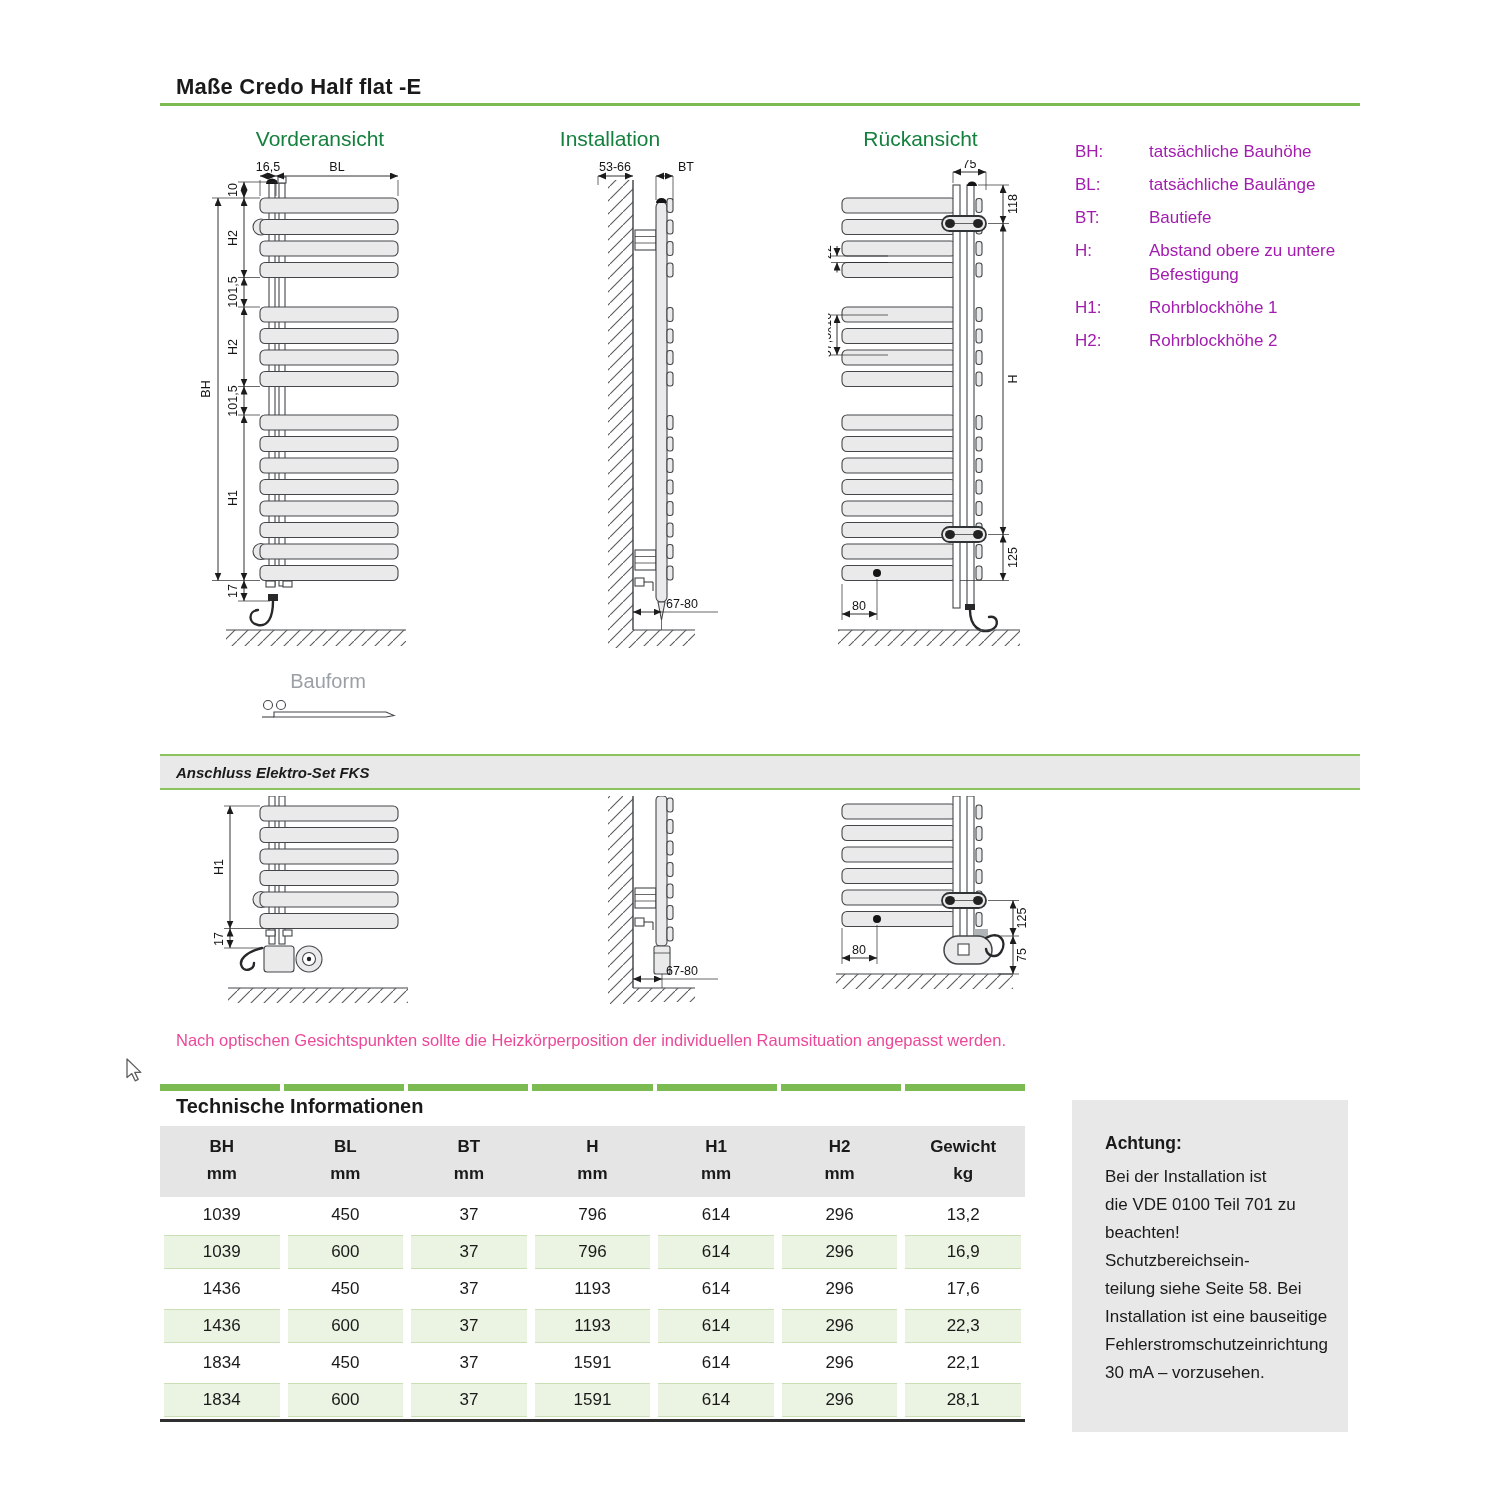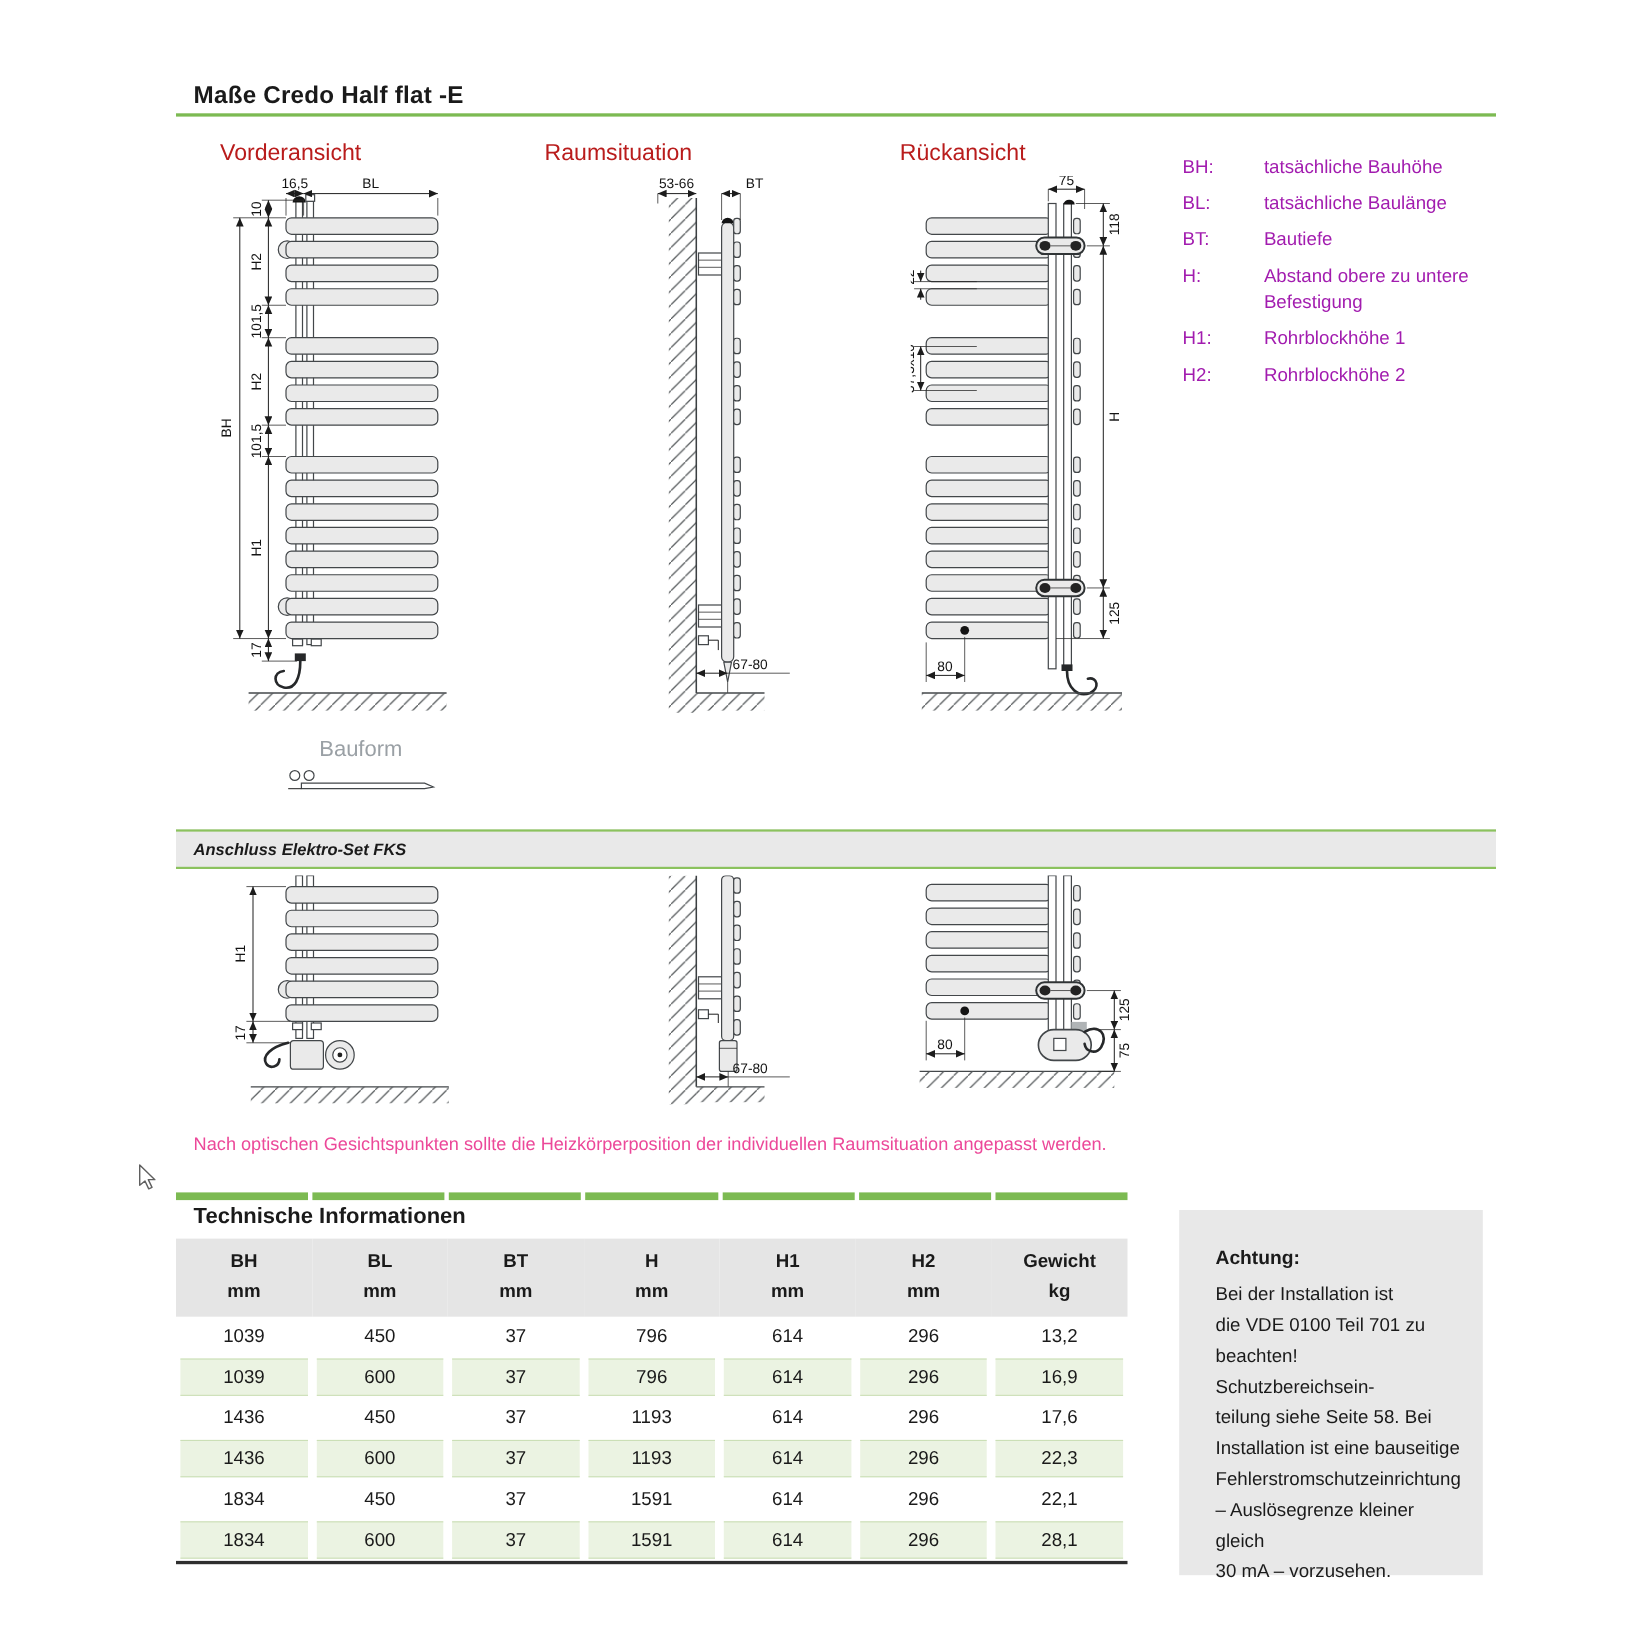--- a/index.html
+++ b/index.html
@@ -1,20 +1,20 @@
 <!DOCTYPE html>
 <html><head>
 <meta charset="utf-8">
 <style>
   html,body{margin:0;padding:0;background:#fff;}
   body{width:1500px;height:1500px;position:relative;font-family:"Liberation Sans",sans-serif;color:#1a1a1a;overflow:hidden;}
   .abs{position:absolute;}
   .page-title{left:176px;top:74px;font-size:22px;font-weight:bold;letter-spacing:.2px;}
   .title-rule{left:160px;top:103px;width:1200px;height:3px;background:#7cba52;}
-  .view-label{top:127px;font-size:21px;color:#b91c1c;text-align:left;}
+  .view-label{top:127px;font-size:21px;color:#15803d;text-align:center;}
   .vl-front{left:200px;width:240px;}
   .vl-side{left:495px;width:230px;}
   .vl-rear{left:818px;width:205px;}
   .legend{left:1075px;top:140px;width:300px;font-size:17px;color:#a21caf;}
   .lrow{display:flex;margin-bottom:9px;line-height:24px;}
   .lkey{width:74px;flex:none;}
   .lval{width:200px;}
   .bauform-label{left:258px;top:670px;width:140px;text-align:center;font-size:20px;color:#9aa0a5;}
   .section-bar{left:160px;top:754px;width:1200px;height:36px;background:#e9e9e9;border-top:2px solid #8bc25e;border-bottom:2px solid #8bc25e;display:flex;align-items:center;box-sizing:border-box;}
   .section-bar span{font-size:15px;font-weight:bold;margin-left:16px;font-style:italic;}
@@ -43,21 +43,21 @@
   .cable{stroke:#26282a;stroke-width:2.4;fill:none;stroke-linecap:round;}
   .dtxt{font-size:12.5px;fill:#141414;}
 </style>
 </head>
 <body>
 
 <div class="abs page-title">Maße Credo Half flat -E</div>
 <div class="abs title-rule"></div>
 
 <div class="abs view-label vl-front">Vorderansicht</div>
-<div class="abs view-label vl-side">Raumsituation</div>
+<div class="abs view-label vl-side">Installation</div>
 <div class="abs view-label vl-rear">Rückansicht</div>
 
 <div class="abs legend" id="legend">
     <div class="lrow">
       <span class="lkey">BH:</span>
       <span class="lval">tatsächliche Bauhöhe</span>
     </div>
     <div class="lrow">
       <span class="lkey">BL:</span>
       <span class="lval">tatsächliche Baulänge</span>
@@ -640,16 +640,15 @@
 
 <div class="abs warnbox">
   <div class="warn-title">Achtung:</div>
   <div id="warnlines">
       <div class="wline">Bei der Installation ist</div>
       <div class="wline">die VDE 0100 Teil 701 zu</div>
       <div class="wline">beachten! Schutzbereichsein-</div>
       <div class="wline">teilung siehe Seite 58. Bei</div>
       <div class="wline">Installation ist eine bauseitige</div>
       <div class="wline">Fehlerstromschutzeinrichtung</div>
-      <div class="wline">– Auslösegrenze kleiner gleich</div>
       <div class="wline">30 mA – vorzusehen.</div>
     </div>
 </div>
 
 </body></html>

